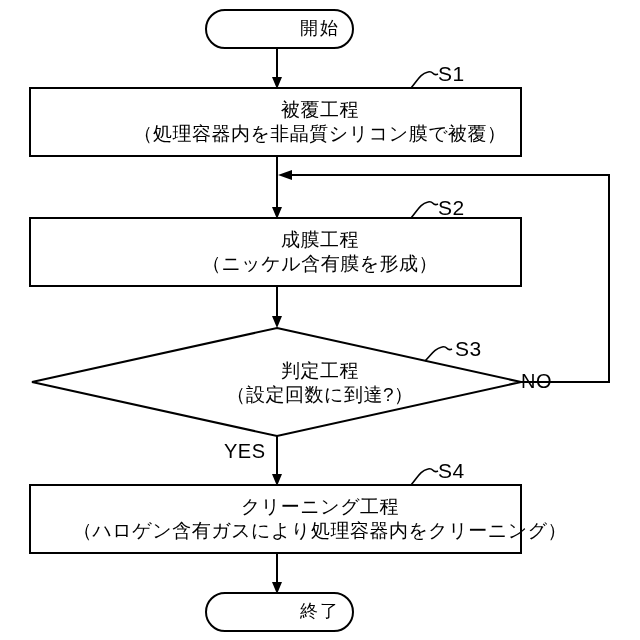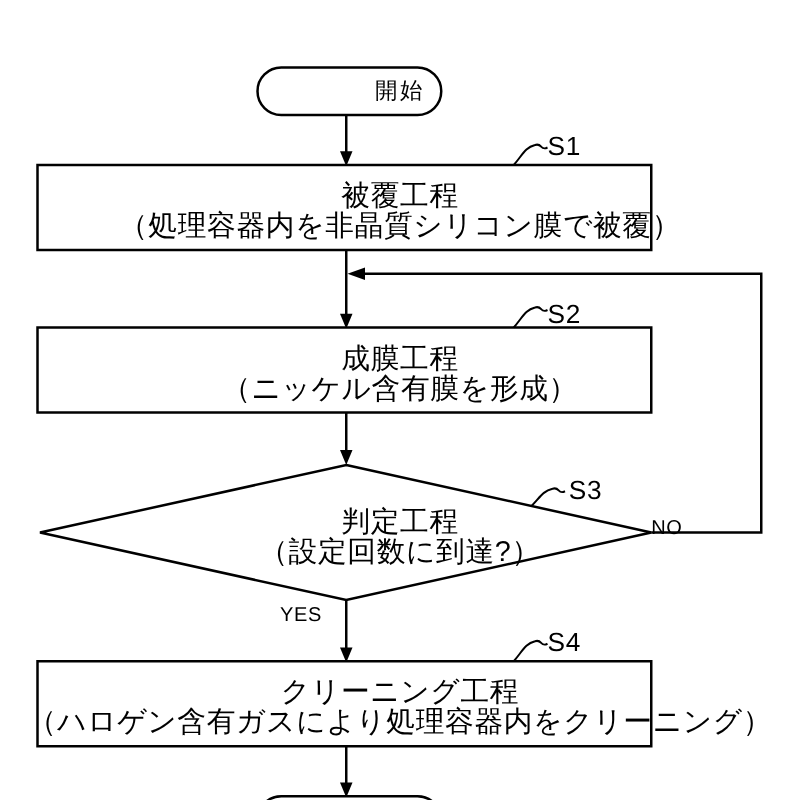--- a/index.html
+++ b/index.html
@@ -11,21 +11,20 @@
     width: 640px;
     height: 640px;
     font-family: "Liberation Sans", "DejaVu Sans", sans-serif;
     color: #000000;
     overflow: hidden;
   }
   #flow-root {
     position: relative;
     width: 640px;
     height: 528px;
-    margin-top: 44px;
   }
   #flow-svg {
     position: absolute;
     top: 0;
     left: 0;
     width: 640px;
     height: 640px;
   }
   .node-shape {
     fill: #ffffff;
@@ -48,34 +47,34 @@
   
   .txt {
     position: absolute;
     margin: 0;
     padding: 0;
     white-space: nowrap;
     line-height: 1.18;
     text-align: center;
   }
   .node-label {
-    font-size: 23px;
+    font-size: 19px;
     letter-spacing: 0.5px;
   }
   .pill-label {
     font-size: 18px;
     letter-spacing: 2px;
   }
   .step-id {
     font-size: 21px;
     font-family: "Liberation Sans", "DejaVu Sans", sans-serif;
     letter-spacing: 0.5px;
   }
   .branch-label {
-    font-size: 16px;
+    font-size: 20px;
     letter-spacing: 0.5px;
   }
   .center-x {
     left: 0;
     width: 640px;
   }
 </style>
 </head>
 <body>
 

